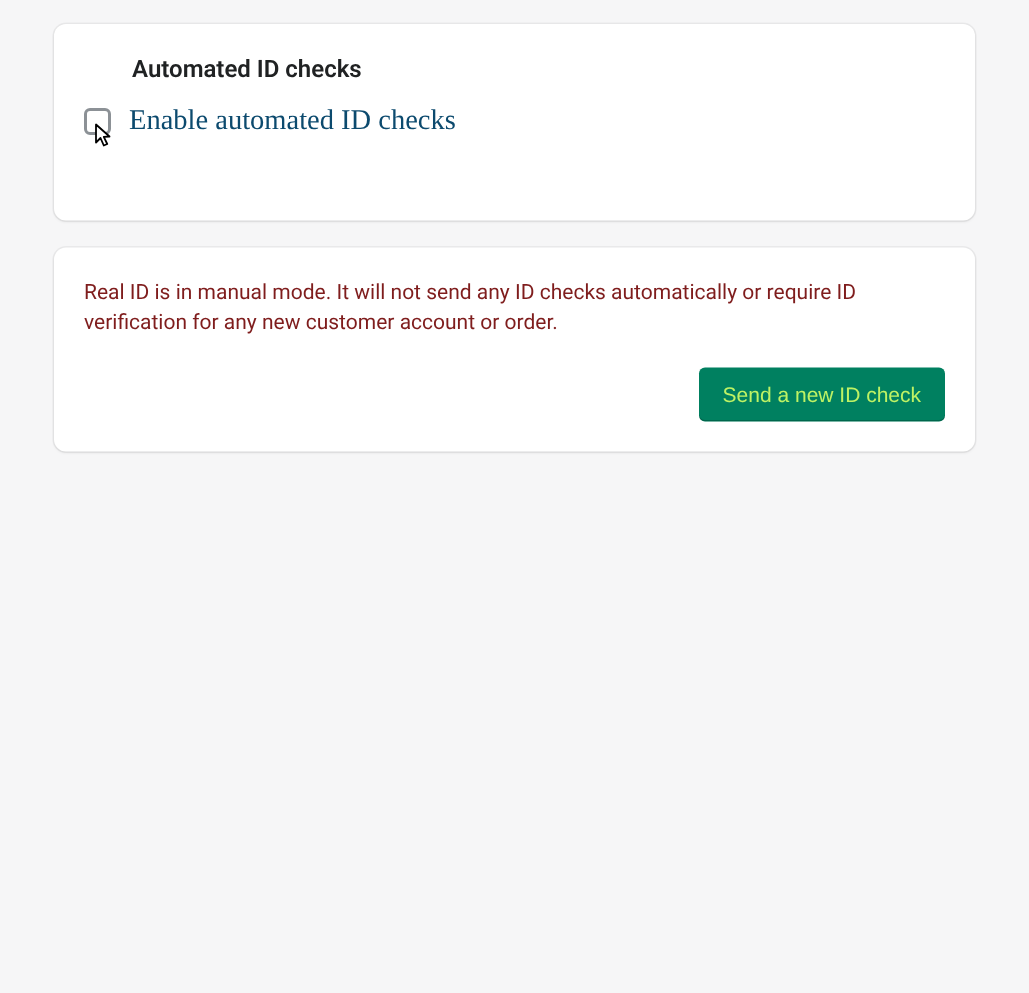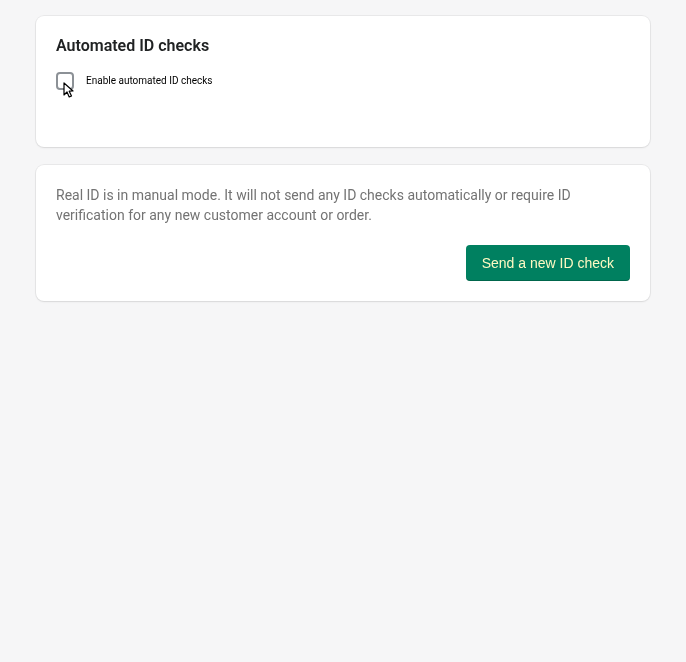--- a/index.html
+++ b/index.html
@@ -19,62 +19,64 @@
       border-radius: 8px;
       box-shadow: 0 0 0 1px rgba(0,0,0,0.05), 0 1px 2px rgba(0,0,0,0.08);
       margin-bottom: 18px;
       padding: 20px;
     }
     .card-title {
       font-size: 16px;
       font-weight: 600;
       color: #202223;
       margin-bottom: 16px;
+      margin-left: 32px;
     }
     .checkbox-row {
       display: flex;
       align-items: flex-start;
       gap: 12px;
       padding-bottom: 36px;
     }
     .checkbox {
       width: 18px;
       height: 18px;
       border: 2px solid #8c9196;
       border-radius: 4px;
       background: #ffffff;
       cursor: pointer;
       position: relative;
       flex-shrink: 0;
       margin-top: 1px;
     }
     .checkbox-label {
-      font-size: 10px;
-      color: #000000;
+      font-size: 19px;
+      color: #0c4a6e;
       line-height: 20px;
+      font-family: Liberation Serif, serif;
     }
     .cursor-icon {
       position: absolute;
       top: 8px;
       left: 4px;
       pointer-events: none;
     }
     .description {
       font-size: 14px;
-      color: #737373;
+      color: #7f1d1d;
       line-height: 20px;
       margin-bottom: 20px;
     }
     .button-row {
       display: flex;
       justify-content: flex-end;
     }
     .primary-button {
       background: #008060;
-      color: #fef9c3;
+      color: #bef264;
       border: none;
       border-radius: 4px;
       padding: 10px 16px;
       font-size: 14px;
       font-weight: 500;
       cursor: pointer;
       box-shadow: inset 0 -1px 0 rgba(0,0,0,0.2);
     }
   </style>
 </head>

